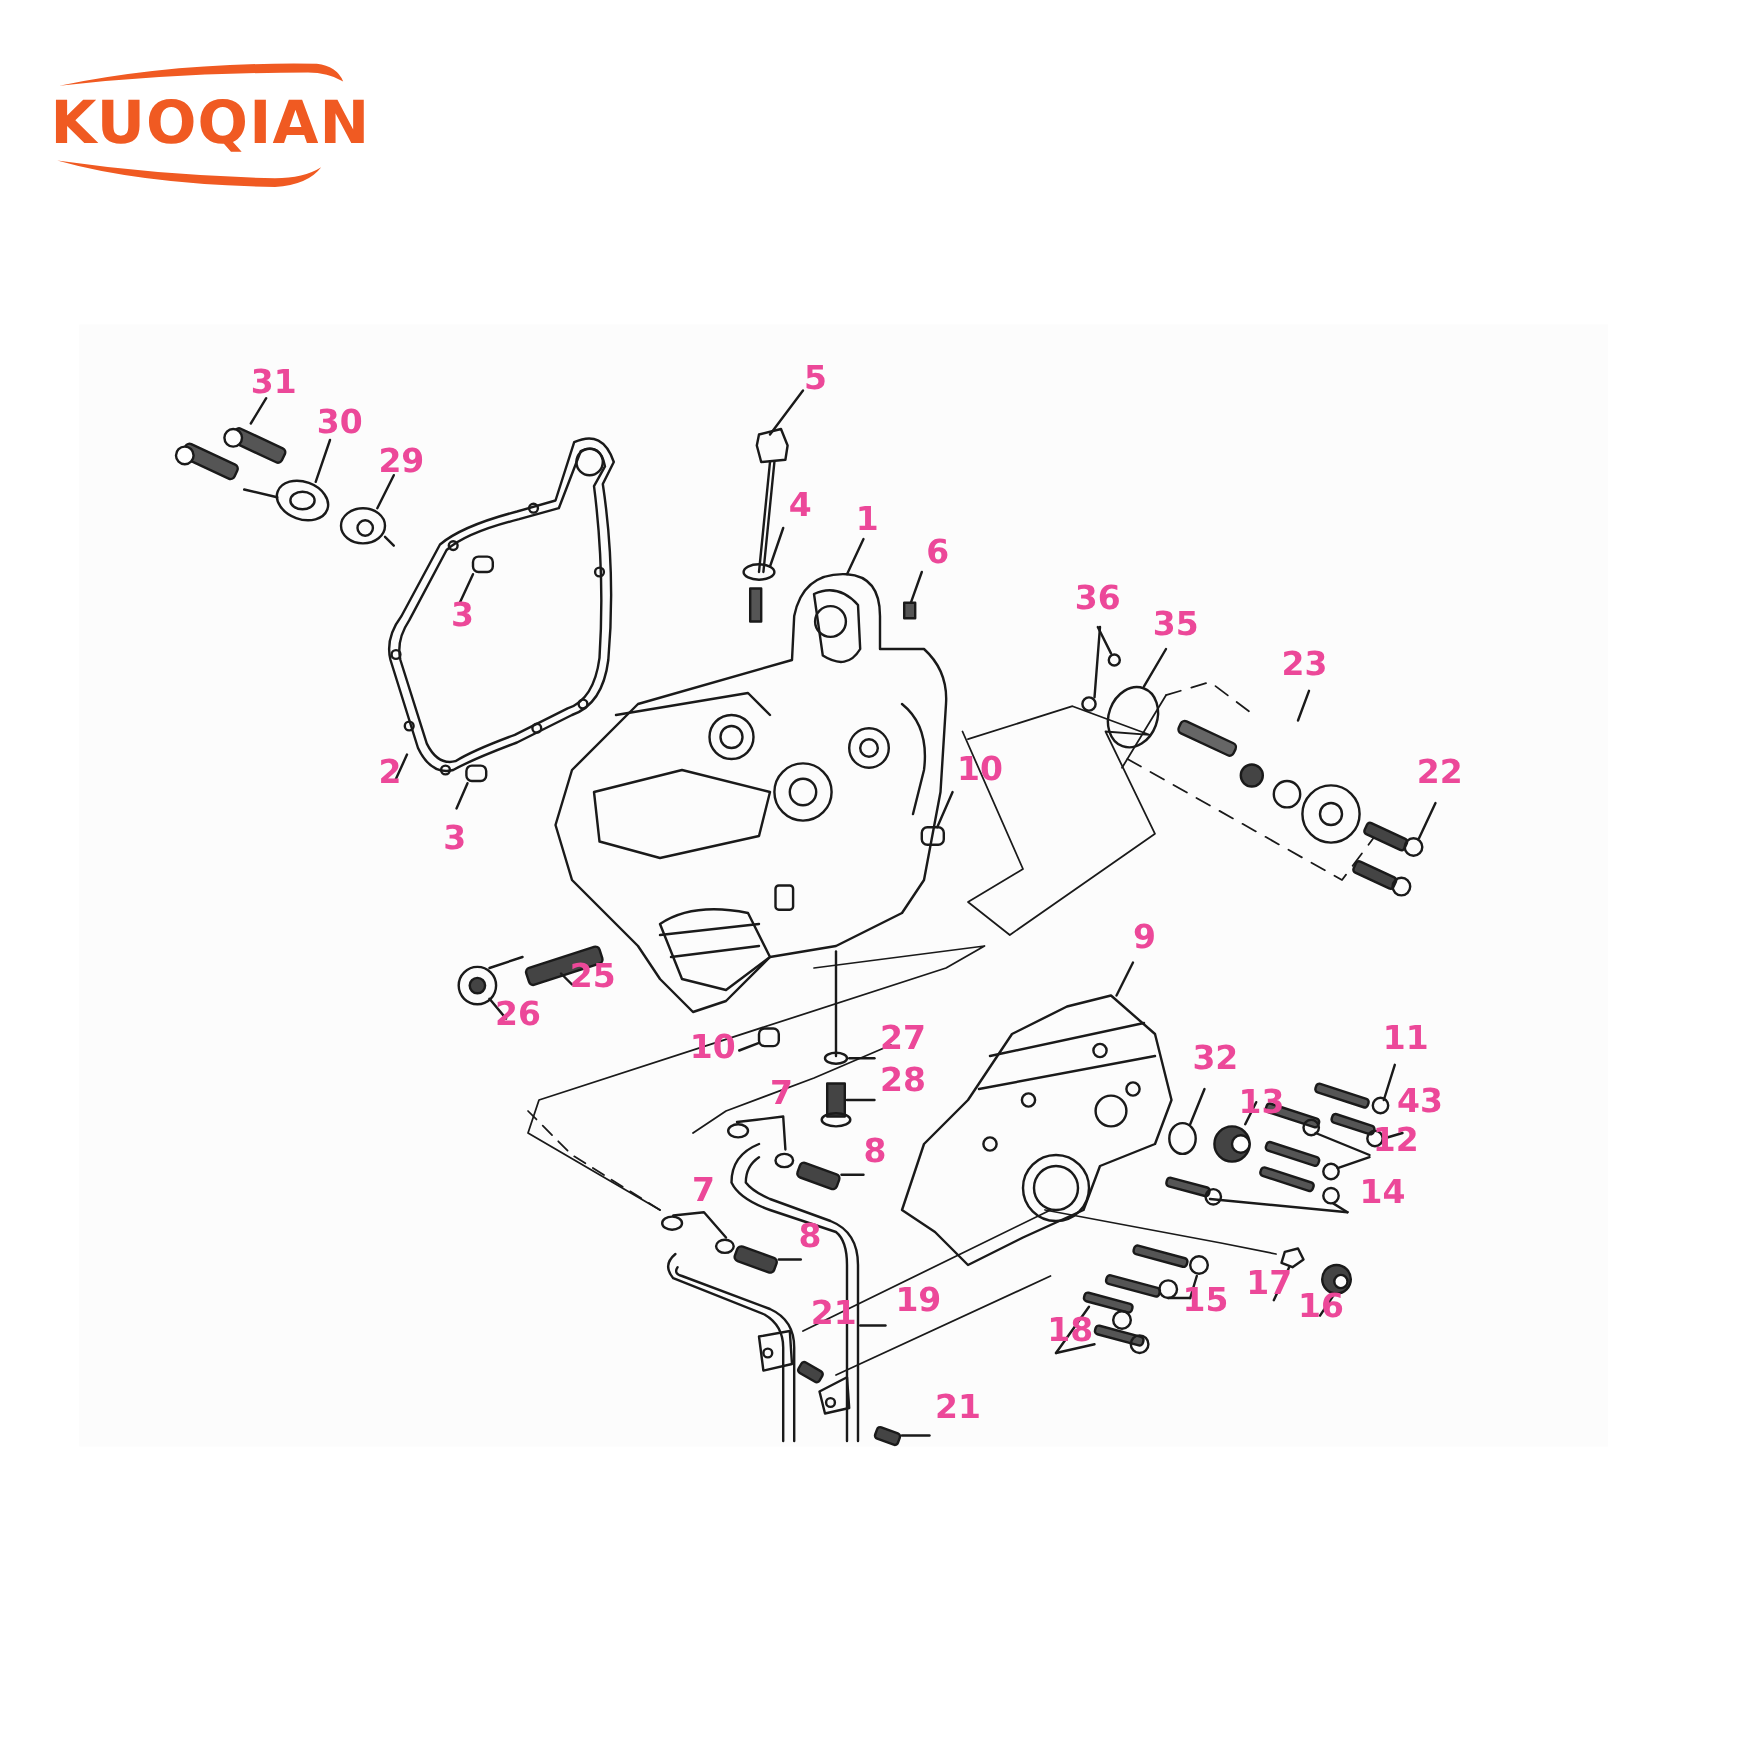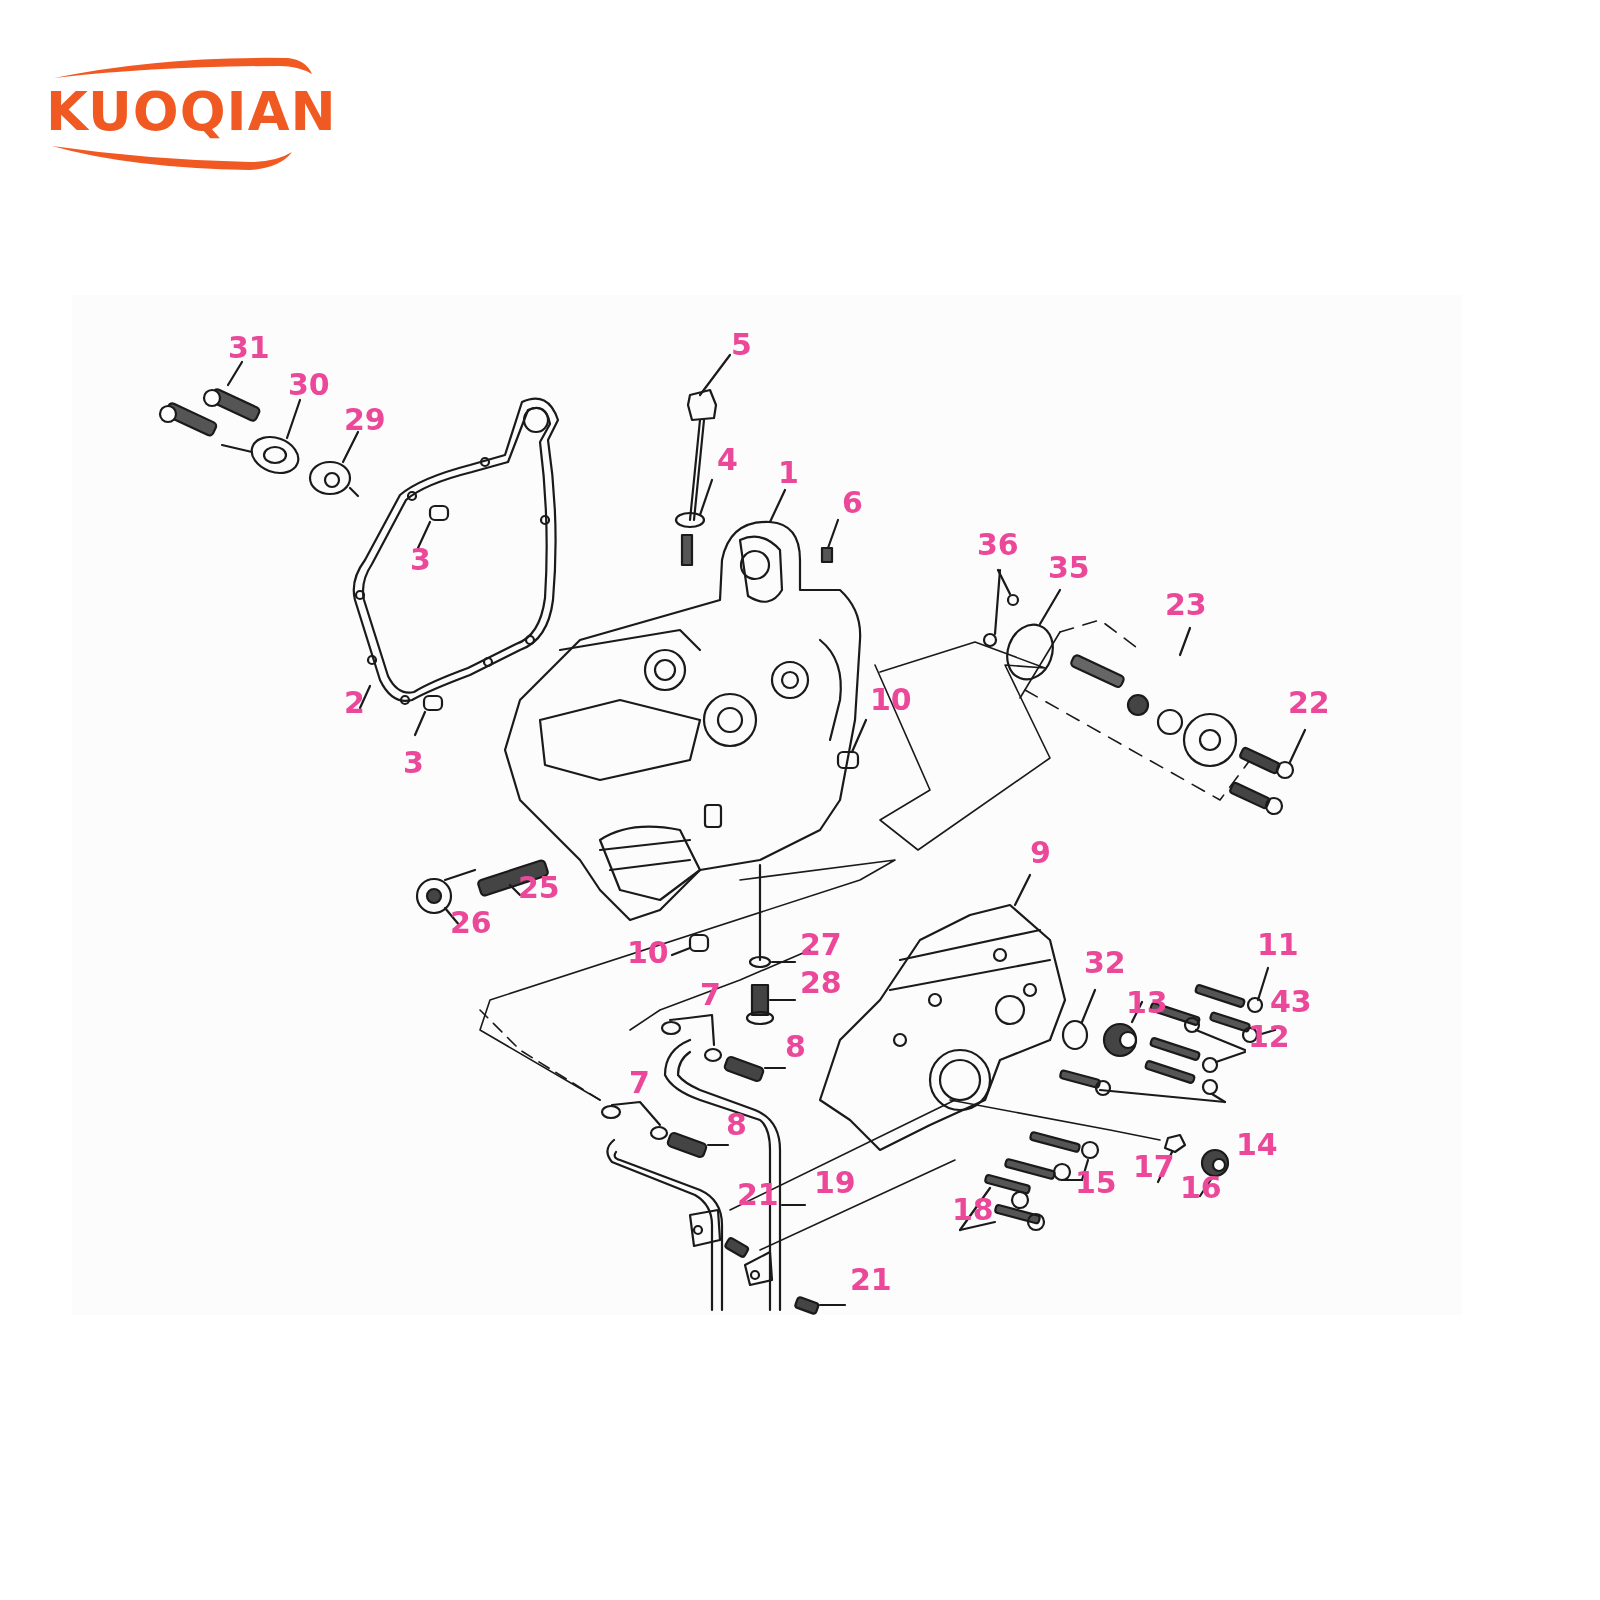--- a/index.html
+++ b/index.html
@@ -295,21 +295,21 @@
     <div class="callout" style="left: 800px; top: 930px;">27</div>
     <div class="callout" style="left: 1257px; top: 930px;">11</div>
     <div class="callout" style="left: 1084px; top: 948px;">32</div>
     <div class="callout" style="left: 1126px; top: 972px; margin-top: 16px;">13</div>
     <div class="callout" style="left: 800px; top: 968px;">28</div>
     <div class="callout" style="left: 700px; top: 980px;">7</div>
     <div class="callout" style="left: 1270px; top: 987px;">43</div>
     <div class="callout" style="left: 1248px; top: 1022px;">12</div>
     <div class="callout" style="left: 785px; top: 1032px;">8</div>
     <div class="callout" style="left: 629px; top: 1068px;">7</div>
-    <div class="callout" style="left: 1236px; top: 1130px;">14</div>
+    <div class="callout" style="left: 1236px; top: 1070px;">14</div>
     <div class="callout" style="left: 726px; top: 1110px;">8</div>
     <div class="callout" style="left: 1133px; top: 1152px;">17</div>
     <div class="callout" style="left: 1075px; top: 1168px;">15</div>
     <div class="callout" style="left: 814px; top: 1168px;">19</div>
     <div class="callout" style="left: 1180px; top: 1173px;">16</div>
     <div class="callout" style="left: 737px; top: 1180px;">21</div>
     <div class="callout" style="left: 928px; top: 1195px; margin-left: 24px;">18</div>
     <div class="callout" style="left: 850px; top: 1265px;">21</div>
   </div>
 

